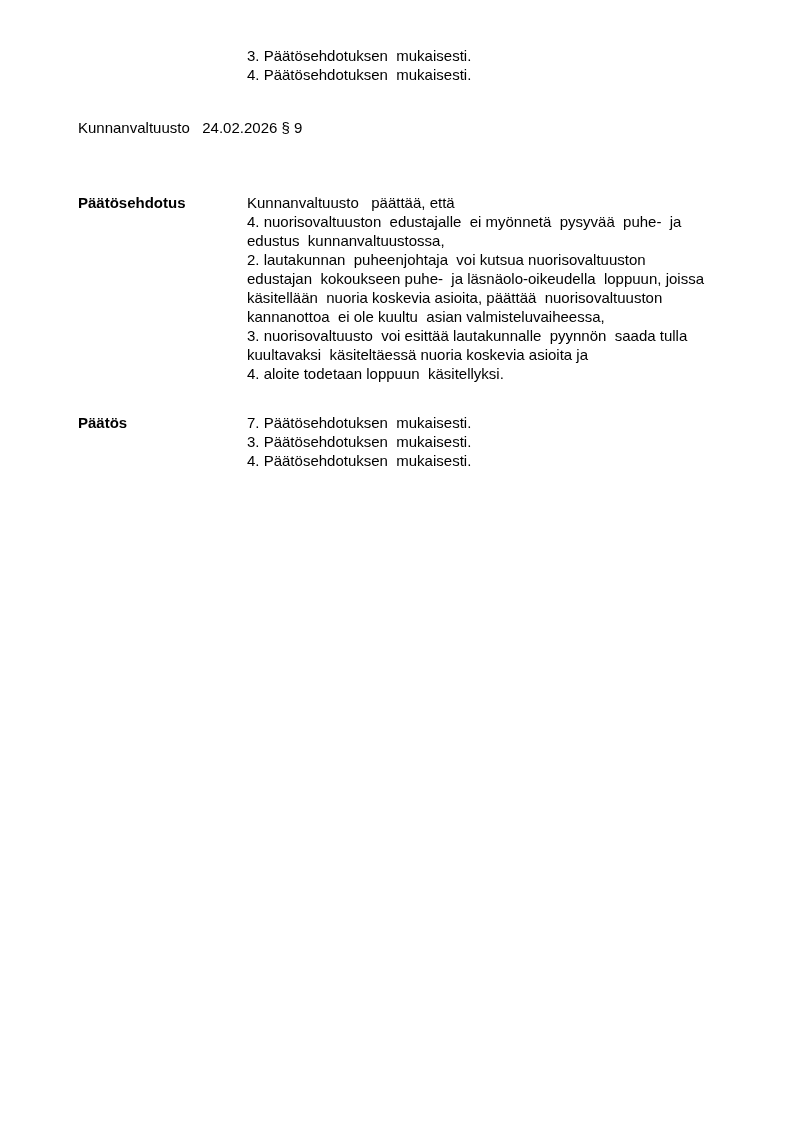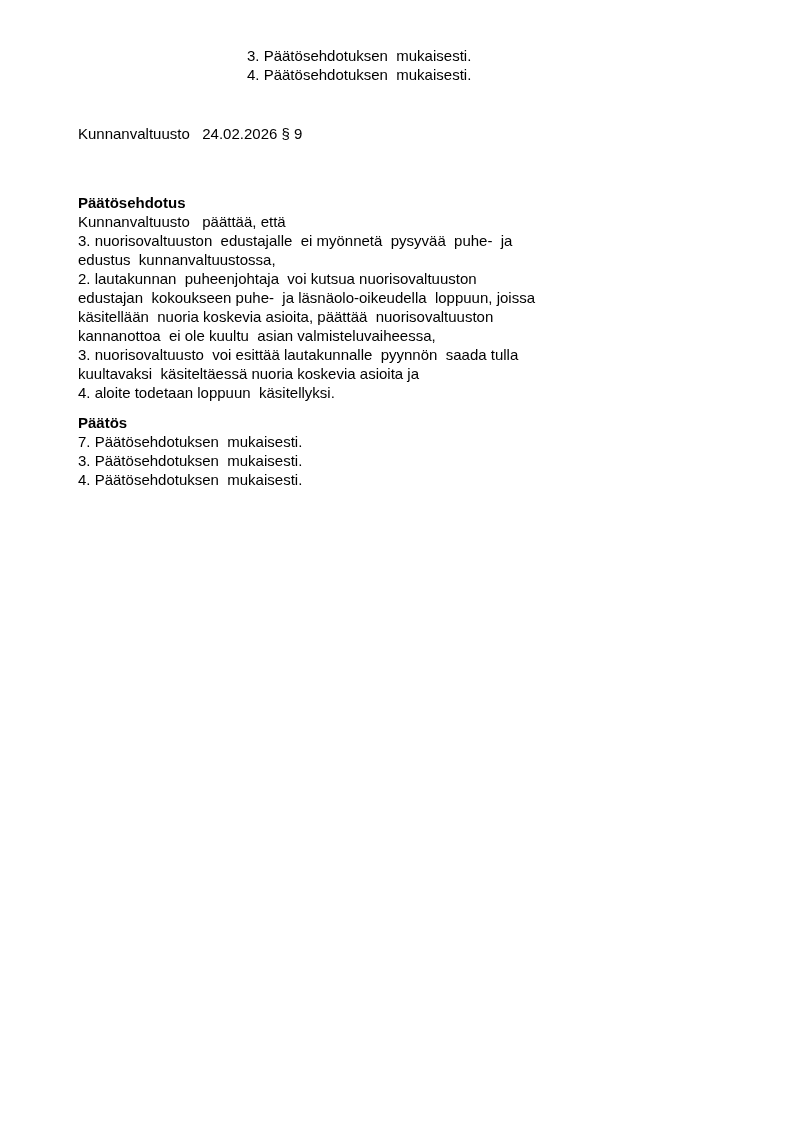--- a/index.html
+++ b/index.html
@@ -22,29 +22,28 @@
     white-space: pre; 
   }
   .block-continuation {
     position: absolute;
     left: 247px;
     top: 46px;
   }
   .block-header {
     position: absolute;
     left: 78px;
-    top: 124px;
+    top: 118px;
   }
   .section {
     position: absolute;
     left: 78px;
     width: 702px;
     display: flex;
     align-items: flex-start;
-    flex-direction: column;
   }
   .section-proposal { top: 193px; }
   .section-decision { top: 413px; }
   .section-label {
     width: 169px;
     flex-shrink: 0;
     font-weight: bold;
     white-space: pre;
   }
   .section-body {
@@ -62,21 +61,21 @@
   </div>
 
   <div class="block-header">
     <div class="line">Kunnanvaltuusto   24.02.2026 § 9</div>
   </div>
 
   <div class="section section-proposal">
     <div class="section-label">Päätösehdotus</div>
     <div class="section-body">
       <div class="line">Kunnanvaltuusto   päättää, että</div>
-      <div class="line">3. nuorisovaltuuston  edustajalle  ei myönnetä  pysyvää  puhe-  ja</div>
+      <div class="line">4. nuorisovaltuuston  edustajalle  ei myönnetä  pysyvää  puhe-  ja</div>
       <div class="line">edustus  kunnanvaltuustossa,</div>
       <div class="line">2. lautakunnan  puheenjohtaja  voi kutsua nuorisovaltuuston</div>
       <div class="line">edustajan  kokoukseen puhe-  ja läsnäolo-oikeudella  loppuun, joissa</div>
       <div class="line">käsitellään  nuoria koskevia asioita, päättää  nuorisovaltuuston</div>
       <div class="line">kannanottoa  ei ole kuultu  asian valmisteluvaiheessa,</div>
       <div class="line">3. nuorisovaltuusto  voi esittää lautakunnalle  pyynnön  saada tulla</div>
       <div class="line">kuultavaksi  käsiteltäessä nuoria koskevia asioita ja</div>
       <div class="line">4. aloite todetaan loppuun  käsitellyksi.</div>
     </div>
   </div>

